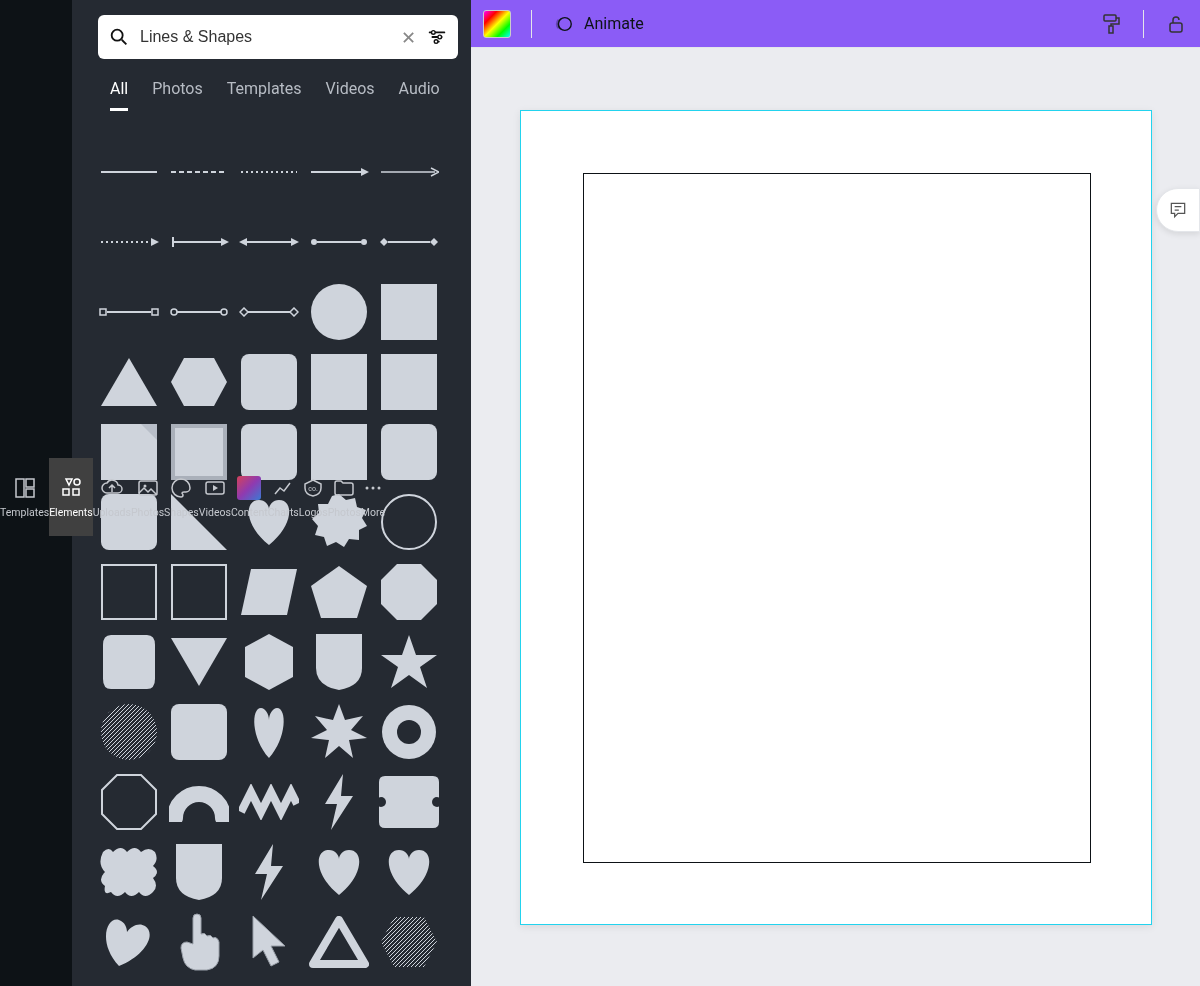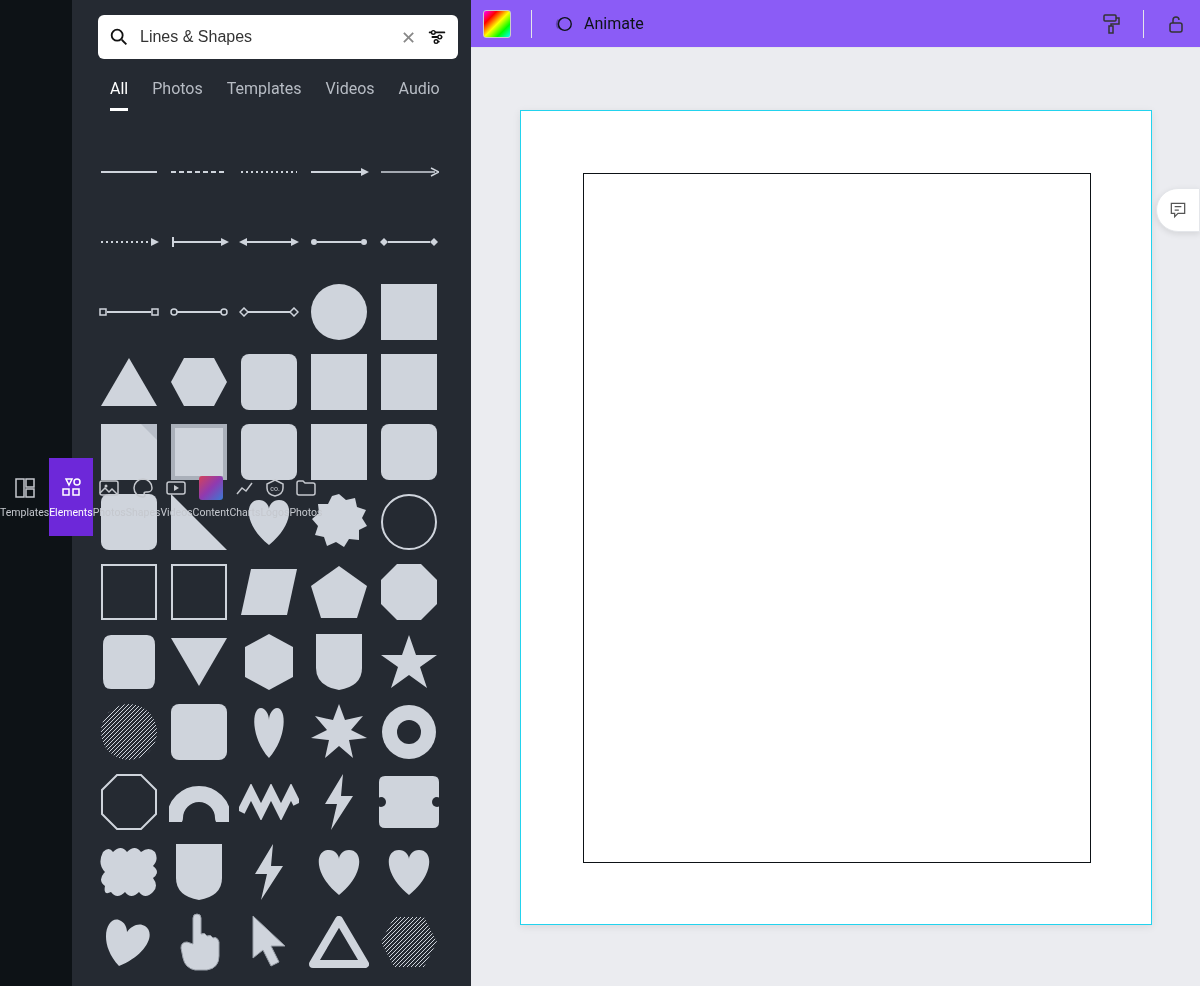--- a/index.html
+++ b/index.html
@@ -2,21 +2,21 @@
 <html><head>
 <meta charset="utf-8">
 <style>
 * { margin: 0; padding: 0; box-sizing: border-box; }
 body { font-family: -apple-system, BlinkMacSystemFont, "Segoe UI", Roboto, sans-serif; overflow: hidden; width: 1200px; height: 986px; background: #ebecf0; }
 .app { display: flex; width: 100%; height: 100%; }
 
 
 .leftnav { width: 72px; background: #0d1216; display: flex; align-items: center; padding-top: 8px; z-index: 3; }
 .navitem { width: 72px; height: 78px; display: flex; flex-direction: column; align-items: center; justify-content: center; color: #c5c8ce; cursor: pointer; gap: 6px; }
-.navitem.active { background: #6d28d9; color: #fff; }
+.navitem.active { background: #404040; color: #fff; }
 .navitem svg { width: 24px; height: 24px; }
 .navitem-label { font-size: 10.5px; }
 .navitem .thumb { width: 24px; height: 24px; background: linear-gradient(135deg,#d4425a,#8f3ab0,#3a7ad4); border-radius: 3px; }
 
 
 .panel { width: 399px; background: #252a32; display: flex; flex-direction: column; position: relative; }
 .searchbar { margin: 15px 13px 10px 26px; background: #fff; border-radius: 6px; height: 44px; display: flex; align-items: center; padding: 0 10px; gap: 10px; }
 .searchbar input { flex: 1; border: none; outline: none; font-size: 16px; color: #333; }
 .searchbar input::placeholder { color: #555; }
 .searchbar .icon { color: #111; }
@@ -69,20 +69,27 @@
       <svg viewBox="0 0 24 24">
           <path d="M7 3 L13 3 L10 9 Z" fill="none" stroke="currentColor" stroke-width="1.5"></path>
           <circle cx="18" cy="6" r="3" fill="none" stroke="currentColor" stroke-width="1.5"></circle>
           <rect x="4" y="13" width="6" height="6" fill="none" stroke="currentColor" stroke-width="1.5"></rect>
           <path d="M14 13 h6 v6 h-6z" fill="none" stroke="currentColor" stroke-width="1.5"></path>
         </svg>
       <span class="navitem-label">Elements</span>
     </div>
     <div class="navitem">
       <svg viewBox="0 0 24 24">
+          <path d="M7 17a5 5 0 010-10 6 6 0 0111 2 4 4 0 010 8H7z" fill="none" stroke="currentColor" stroke-width="1.5"></path>
+          <path d="M12 16V9m-3 3l3-3 3 3" fill="none" stroke="currentColor" stroke-width="1.5"></path>
+        </svg>
+      <span class="navitem-label">Uploads</span>
+    </div>
+    <div class="navitem">
+      <svg viewBox="0 0 24 24">
           <rect x="3" y="5" width="18" height="14" rx="2" fill="none" stroke="currentColor" stroke-width="1.5"></rect>
           <circle cx="9" cy="10" r="1.5" fill="currentColor"></circle>
           <path d="M3 17l5-5 4 4 3-3 6 6" fill="none" stroke="currentColor" stroke-width="1.5"></path>
         </svg>
       <span class="navitem-label">Photos</span>
     </div>
     <div class="navitem">
       <svg viewBox="0 0 24 24">
           <path d="M12 3a9 9 0 100 18c1.5 0 2-1 2-2s-1-1-1-2 1-1 2-1h2a4 4 0 004-4 9 9 0 00-9-9z" fill="none" stroke="currentColor" stroke-width="1.5"></path>
         </svg>
@@ -110,20 +117,28 @@
           <path d="M12 4l8 4v4c0 5-3.5 7-8 8-4.5-1-8-3-8-8V8l8-4z" fill="none" stroke="currentColor" stroke-width="1.5"></path>
           <text x="12" y="15" text-anchor="middle" font-size="7" fill="currentColor">co.</text>
         </svg>
       <span class="navitem-label">Logos</span>
     </div>
     <div class="navitem">
       <svg viewBox="0 0 24 24">
           <path d="M3 7a2 2 0 012-2h4l2 2h8a2 2 0 012 2v8a2 2 0 01-2 2H5a2 2 0 01-2-2V7z" fill="none" stroke="currentColor" stroke-width="1.5"></path>
         </svg>
       <span class="navitem-label">Photos</span>
+    </div>
+    <div class="navitem">
+      <svg viewBox="0 0 24 24">
+          <circle cx="6" cy="12" r="1.5" fill="currentColor"></circle>
+          <circle cx="12" cy="12" r="1.5" fill="currentColor"></circle>
+          <circle cx="18" cy="12" r="1.5" fill="currentColor"></circle>
+        </svg>
+      <span class="navitem-label">More</span>
     </div>
   </div>
 
   <div class="panel">
 
     <div class="searchbar">
       <svg class="icon" width="22" height="22" viewBox="0 0 24 24">
           <circle cx="10" cy="10" r="6" fill="none" stroke="currentColor" stroke-width="2"></circle>
           <path d="M15 15l5 5" stroke="currentColor" stroke-width="2"></path>
         </svg>

